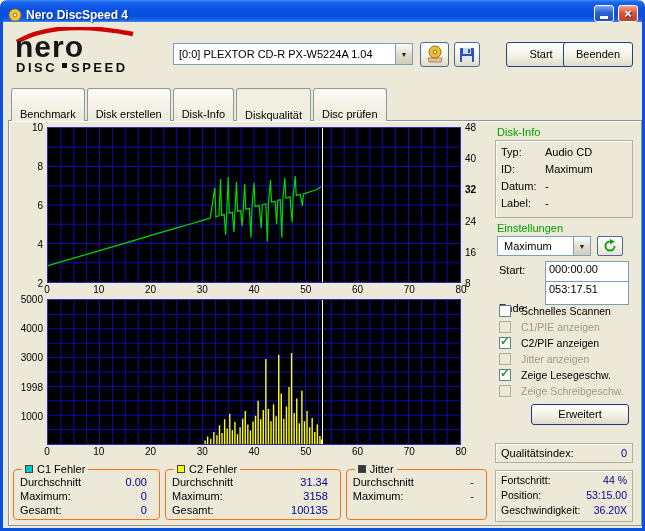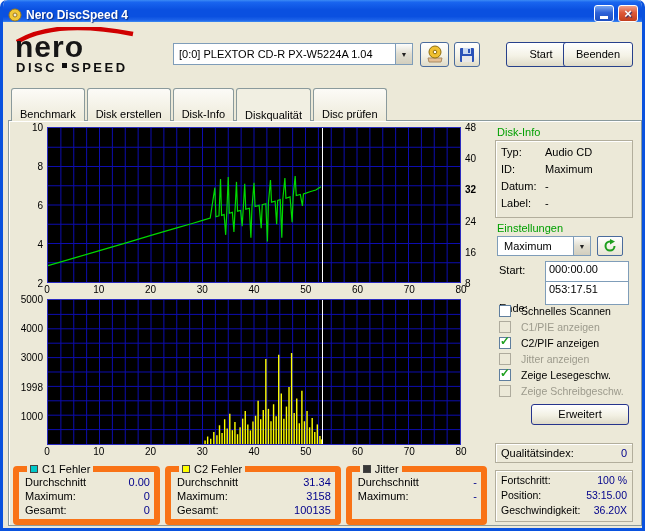--- a/index.html
+++ b/index.html
@@ -66,21 +66,21 @@
   .plot svg { position:absolute; left:0; top:0; width:100%; height:100%; display:block; }
   .yr { grid-column:3; grid-row:1; position:relative; }
   .xt { grid-column:2; grid-row:2; position:relative; }
   .tick { position:absolute; font-size:10px; color:#000; white-space:nowrap; }
   .yl .tick { right:4px; transform:translateY(-50%); }
   .yr .tick { left:4px;  transform:translateY(-50%); }
   .xt .tick { top:1px;   transform:translateX(-50%); }
 
   
   .stats { position:absolute; left:4px; top:342px; width:474px; display:flex; gap:5px; }
-  fieldset.stat { border:6px solid #f97316; border-radius:4px; padding:0 4px 2px 6px; background:#ECE9D8; }
+  fieldset.stat { border:1px solid #f97316; border-radius:4px; padding:0 12px 2px 6px; background:#ECE9D8; }
   fieldset.stat legend { font-size:11px; padding:0 3px; margin-left:2px; display:flex; align-items:center; gap:4px; }
   .sq { width:8px; height:8px; border:1px solid #444; display:inline-block; flex:none; }
   .srow { display:flex; justify-content:space-between; height:14px; line-height:14px; }
   .srow .val { color:#00008B; }
   .stat0 { width:152px; } .stat1 { width:182px; } .stat2 { width:146px; }
 
   
   .rp { position:absolute; left:482px; top:0; width:148px; height:100%; }
   .sec-h { position:absolute; left:6px; color:#00A000; }
   #h-disk { top:5px; }
@@ -492,21 +492,21 @@
       <div class="adv">Erweitert</div>
 
       <div class="qbox">
         <span>Qualitätsindex:</span>
         <span class="val">0</span>
       </div>
 
       <div class="pbox">
         <div class="prow">
             <span>Fortschritt:</span>
-            <span class="val">100 %</span>
+            <span class="val">44 %</span>
           </div>
         <div class="prow">
             <span>Position:</span>
             <span class="val">53:15.00</span>
           </div>
         <div class="prow">
             <span>Geschwindigkeit:</span>
             <span class="val">36.20X</span>
           </div>
       </div>

